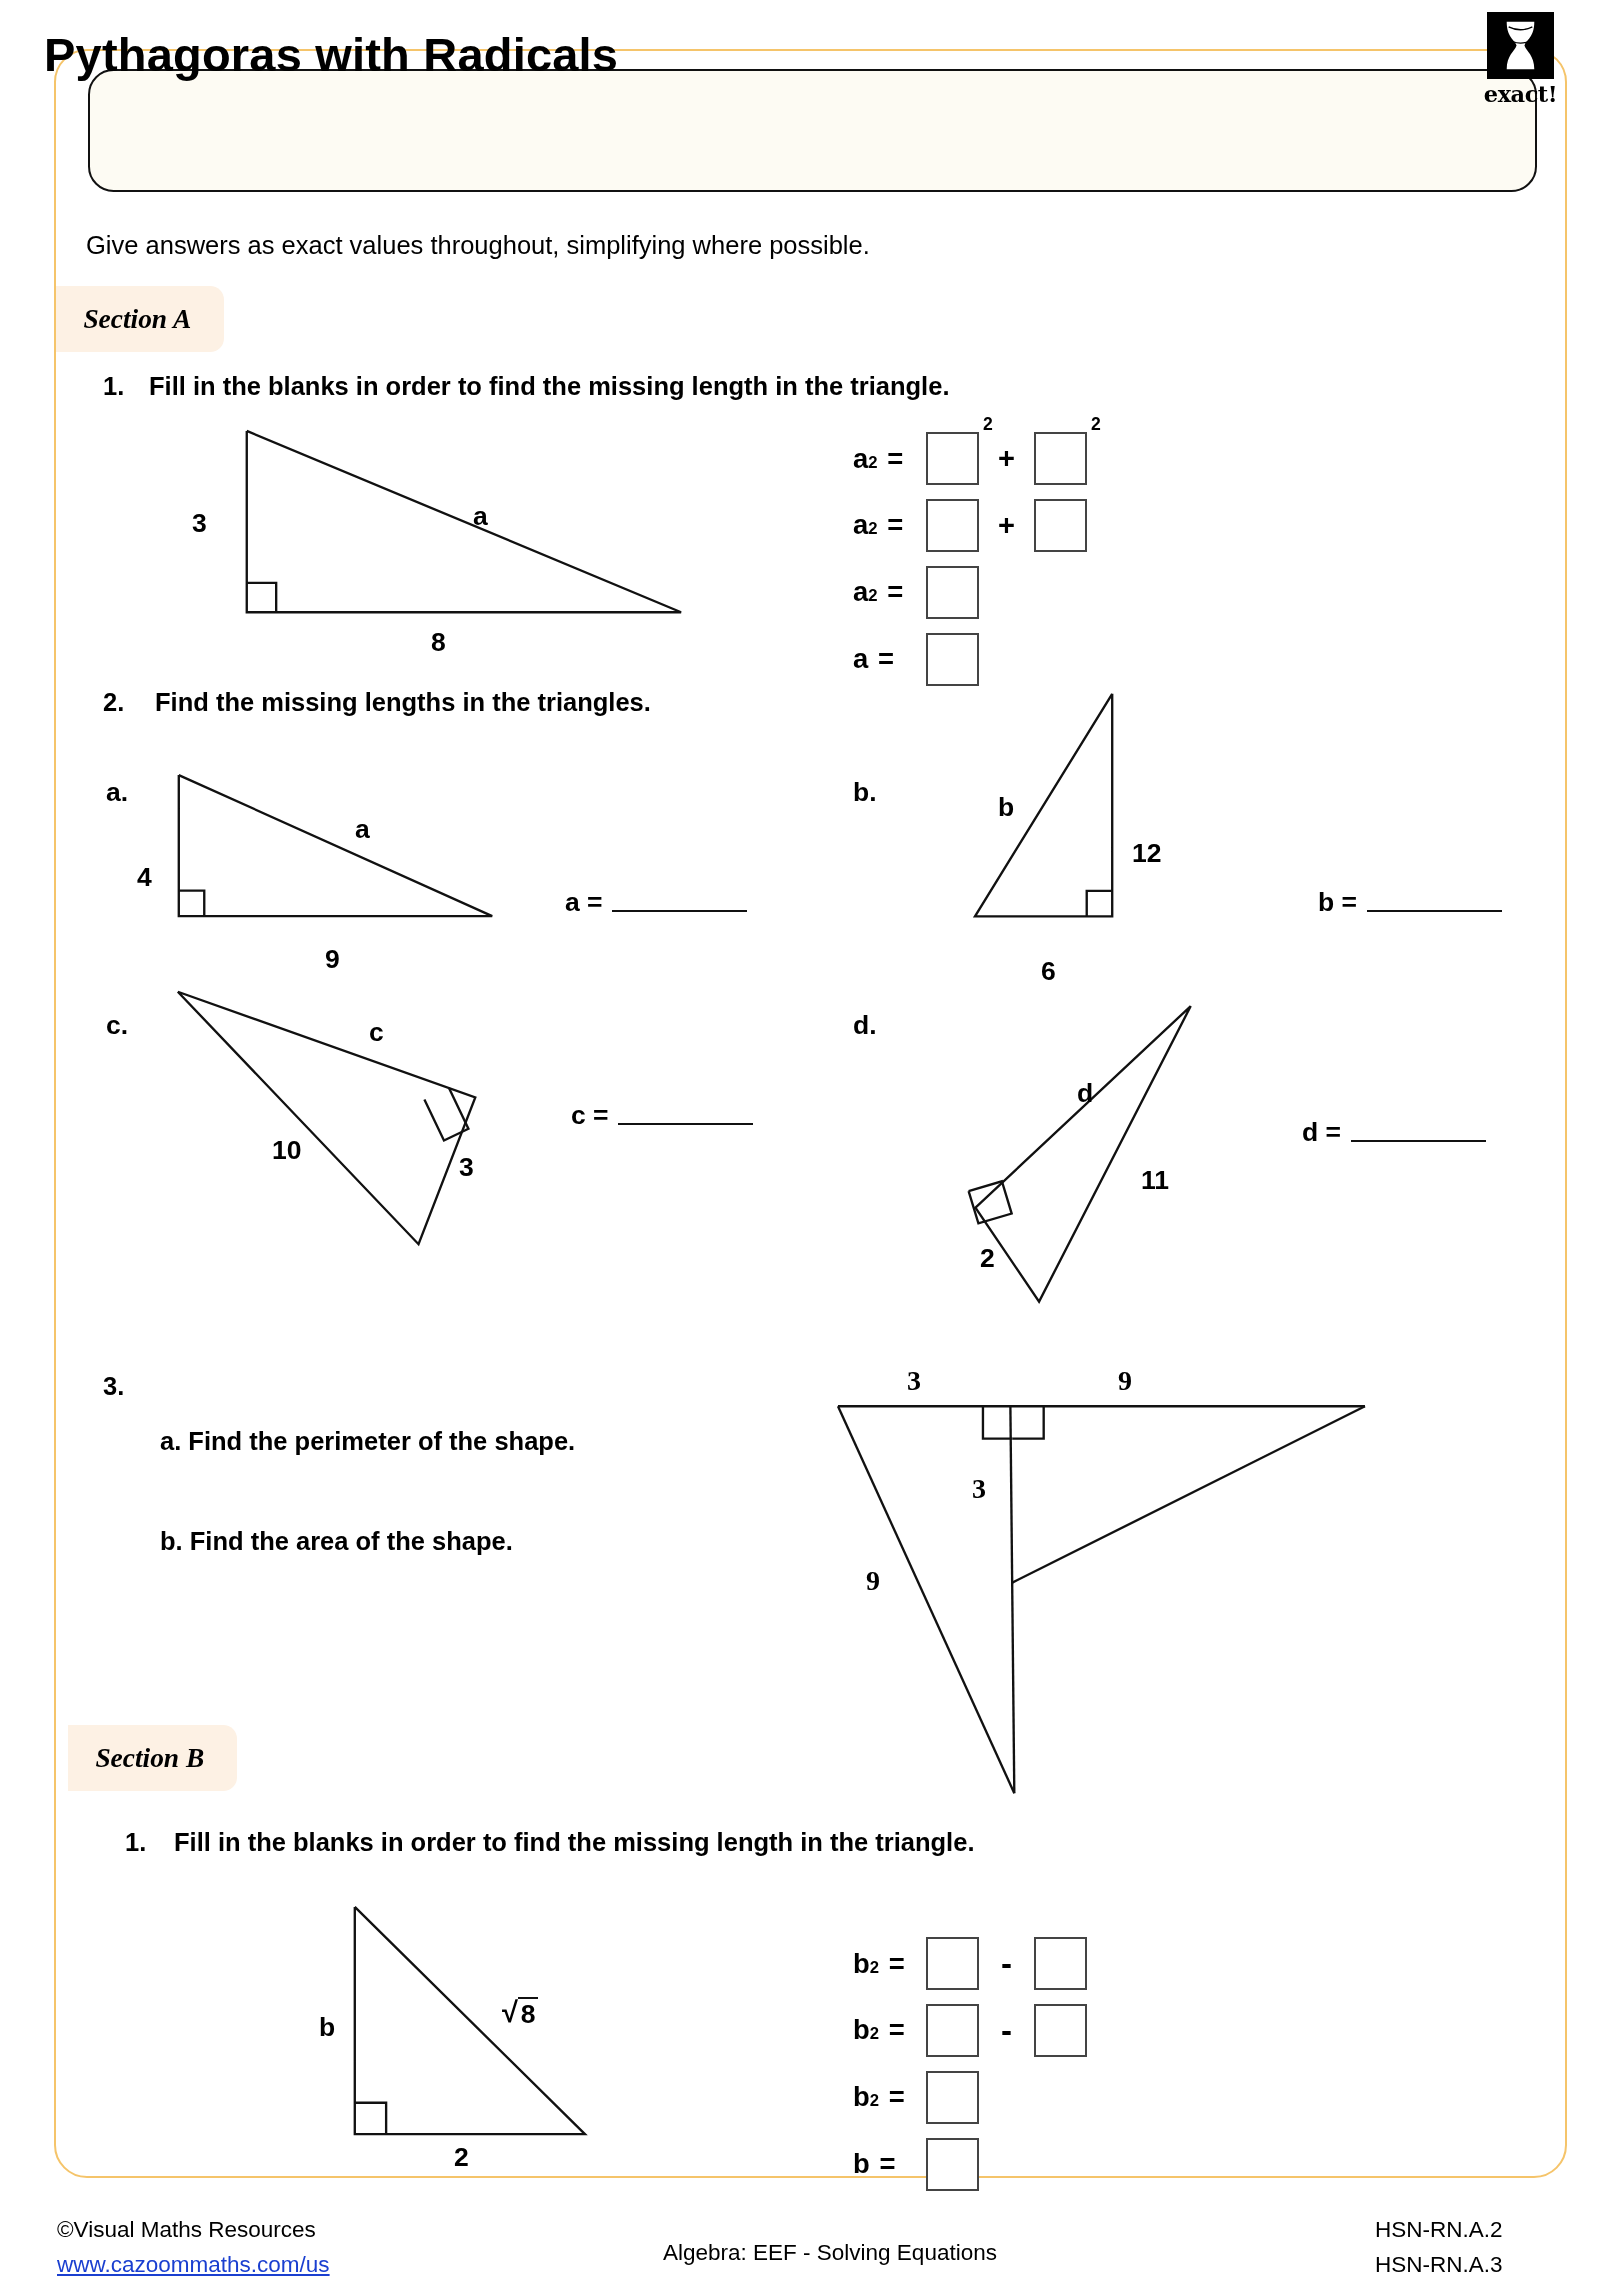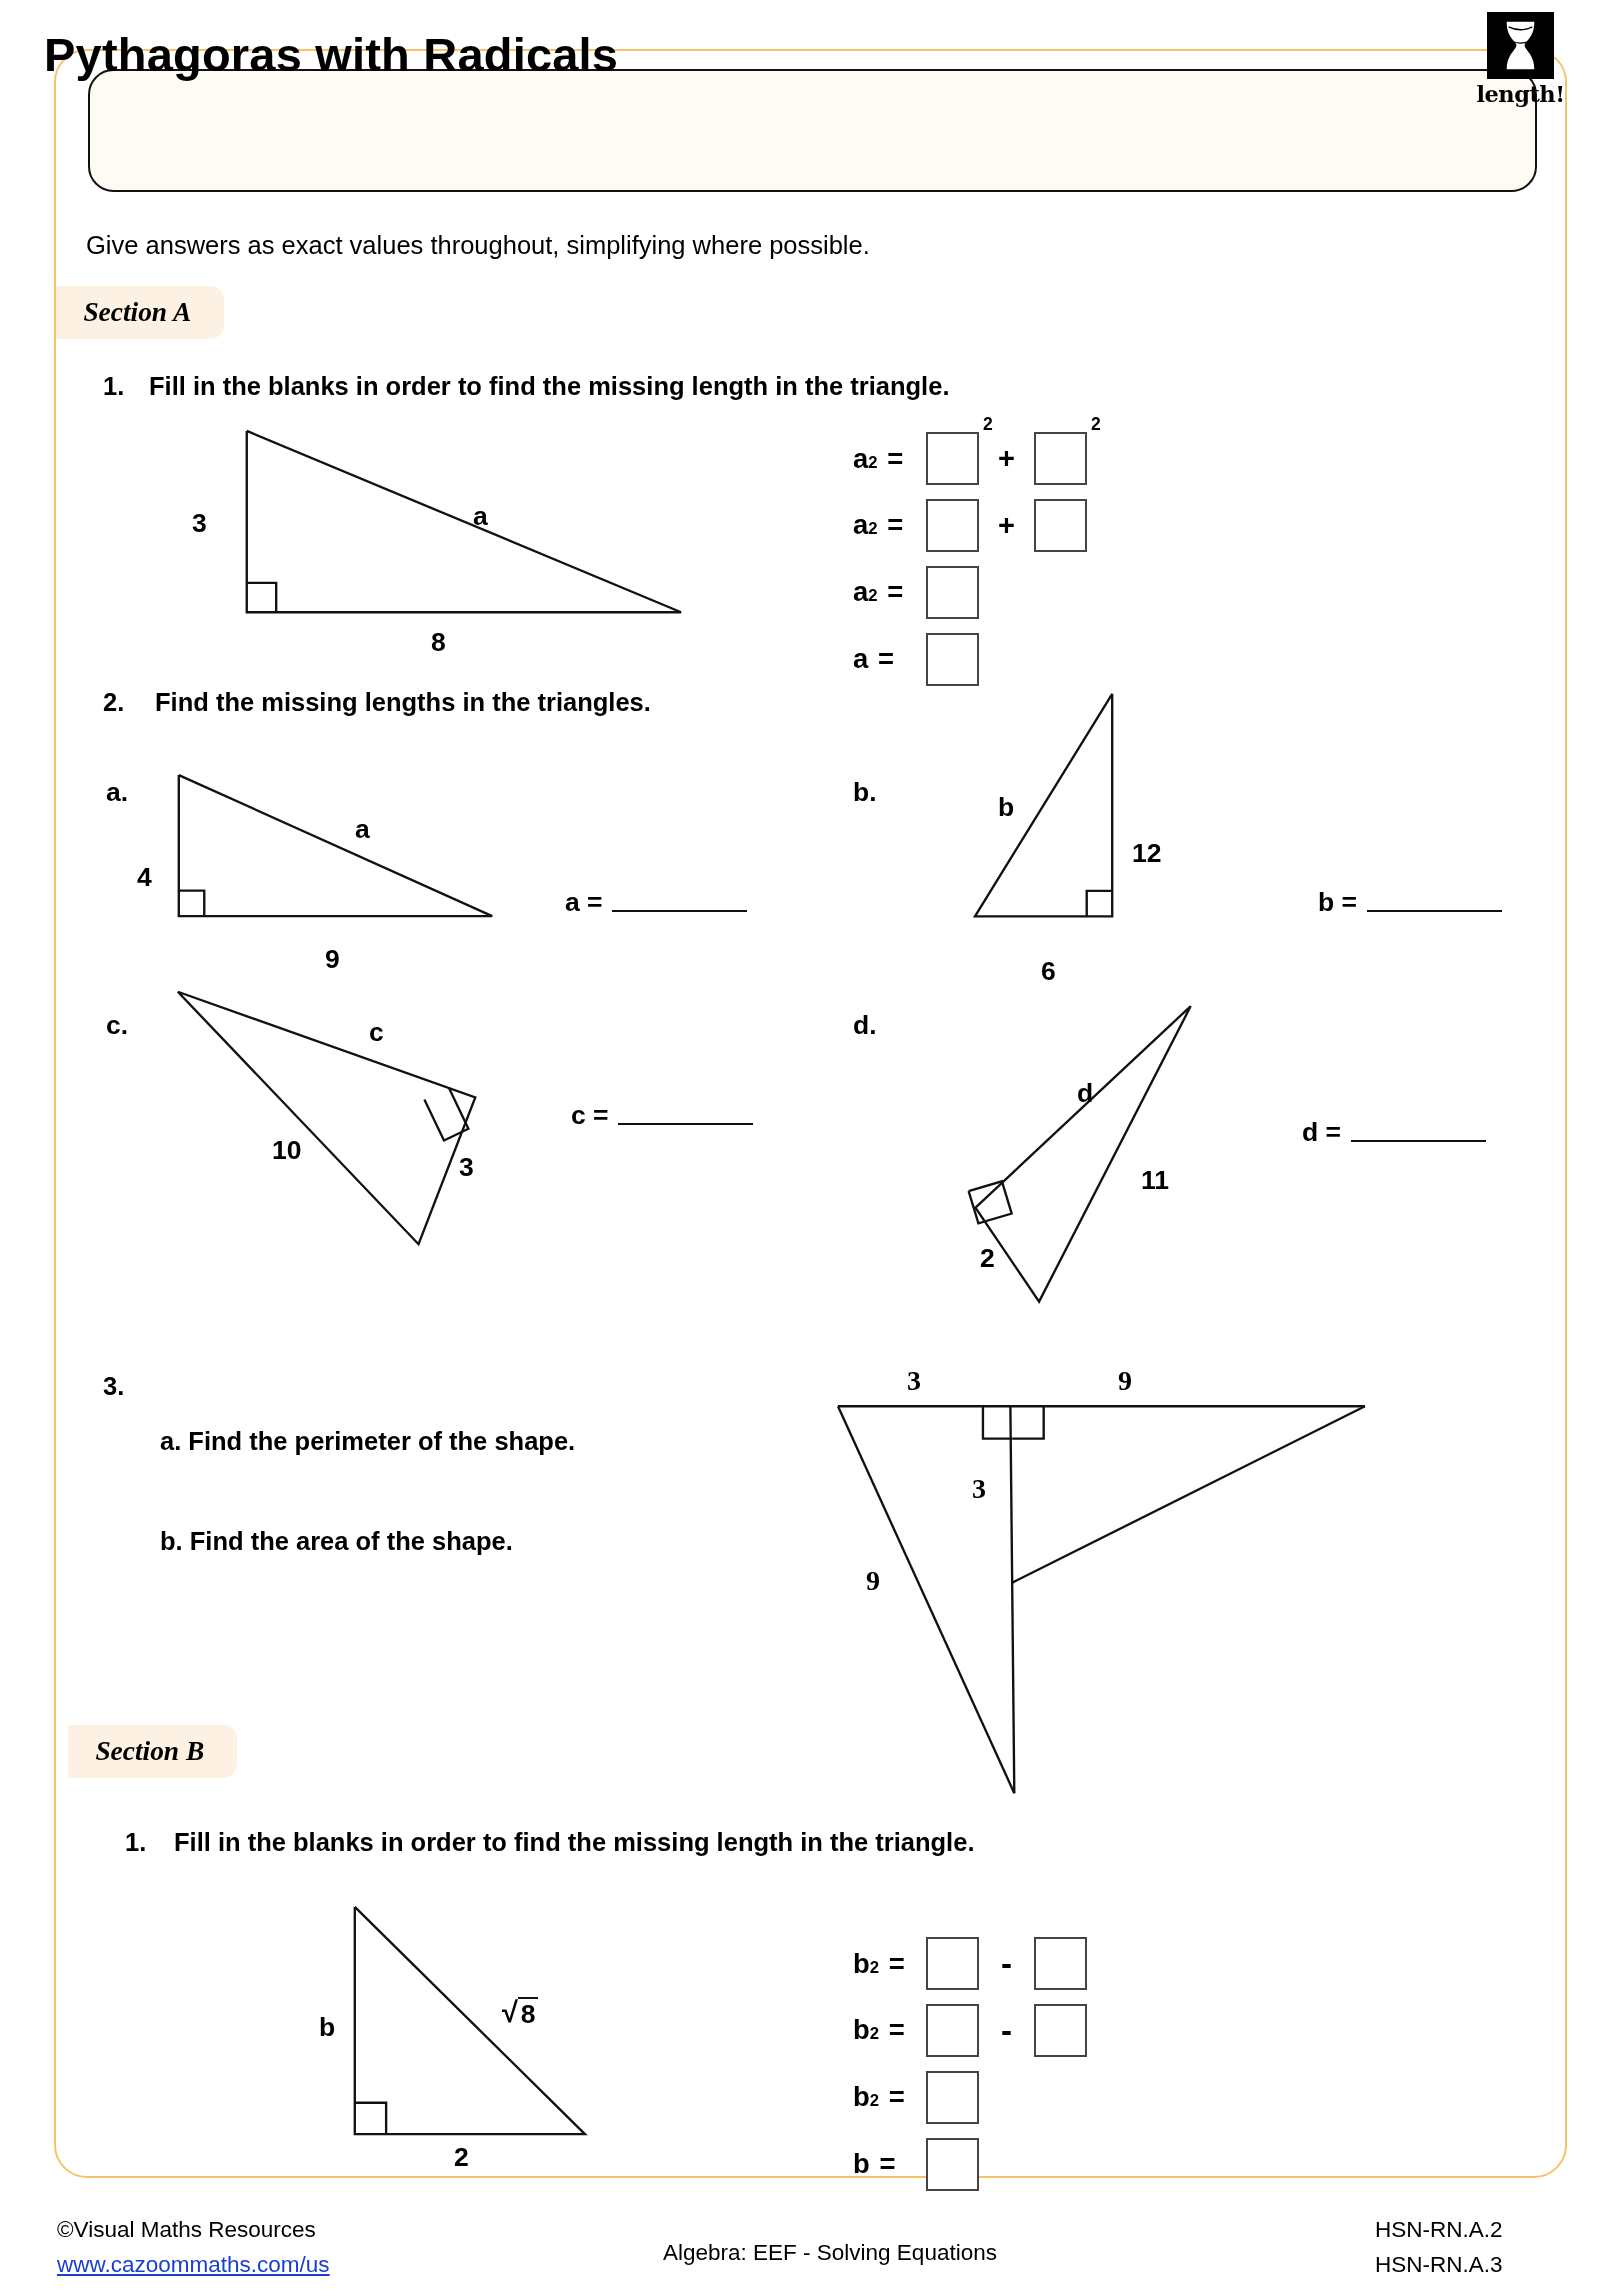--- a/index.html
+++ b/index.html
@@ -49,21 +49,21 @@
   }
   
   .lead{
     position:absolute; left:86px; top:231px;
     font-size:25.5px; font-weight:normal;
   }
   .section-tab{
     position:absolute;
     background:#fdf1e4;
     border-radius:0 13.7px 13.7px 0;
-    height:53px;
+    height:66px;
     display:flex;align-items:center;
     padding:0 33px 0 27.4px;
     font-family:"Liberation Serif", serif;
     font-style:italic;font-weight:bold;font-size:27.4px;
     box-sizing:border-box;
   }
   .q{
     position:absolute;
     font-size:25.5px;font-weight:bold;
     white-space:nowrap;
@@ -139,21 +139,21 @@
 <div class="title-text">Pythagoras with Radicals</div>
 
 <div class="logo">
   <div class="logo-mark">
     <svg width="67" height="67" viewBox="0 0 68 68">
       <path d="M20 10 H48 C48 26 40 28 38 34 C40 40 48 44 48 58 H20 C20 44 28 40 30 34 C28 28 20 26 20 10 Z" fill="#ffffff"></path>
       <path d="M22 15 C30 19 38 19 46 15" stroke="#000" stroke-width="1.4" fill="none"></path>
       <path d="M26 30 C31 32 37 32 42 30" stroke="#000" stroke-width="1.2" fill="none"></path>
     </svg>
   </div>
-  <div class="logo-word">length!</div>
+  <div class="logo-word">exact!</div>
 </div>
 
 <div class="lead">Give answers as exact values throughout, simplifying where possible.</div>
 
 <div class="section-tab" style="left:56px;top:286px;">
   <span>Section A</span>
 </div>
 
 <div class="q" style="left:103px;top:372px;">1.</div>
 <div class="q" style="left:149px;top:372px;">Fill in the blanks in order to find the missing length in the triangle.</div>

